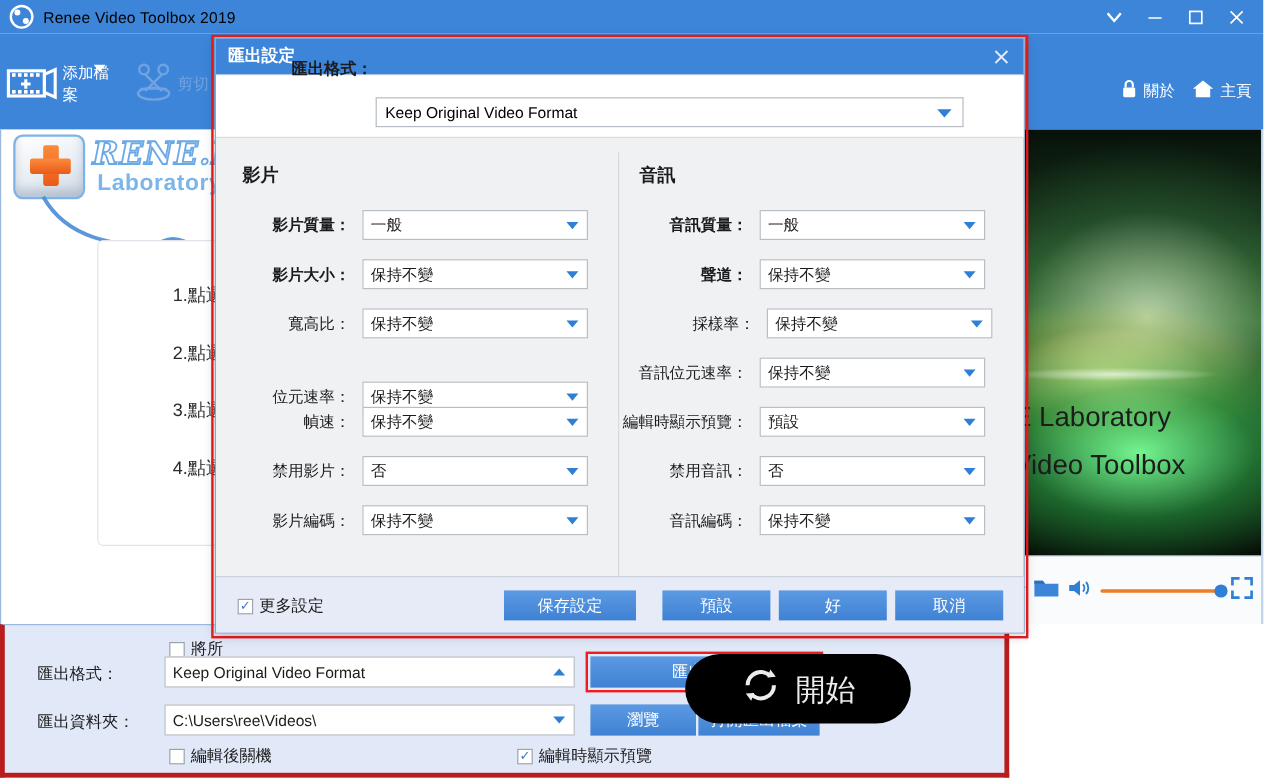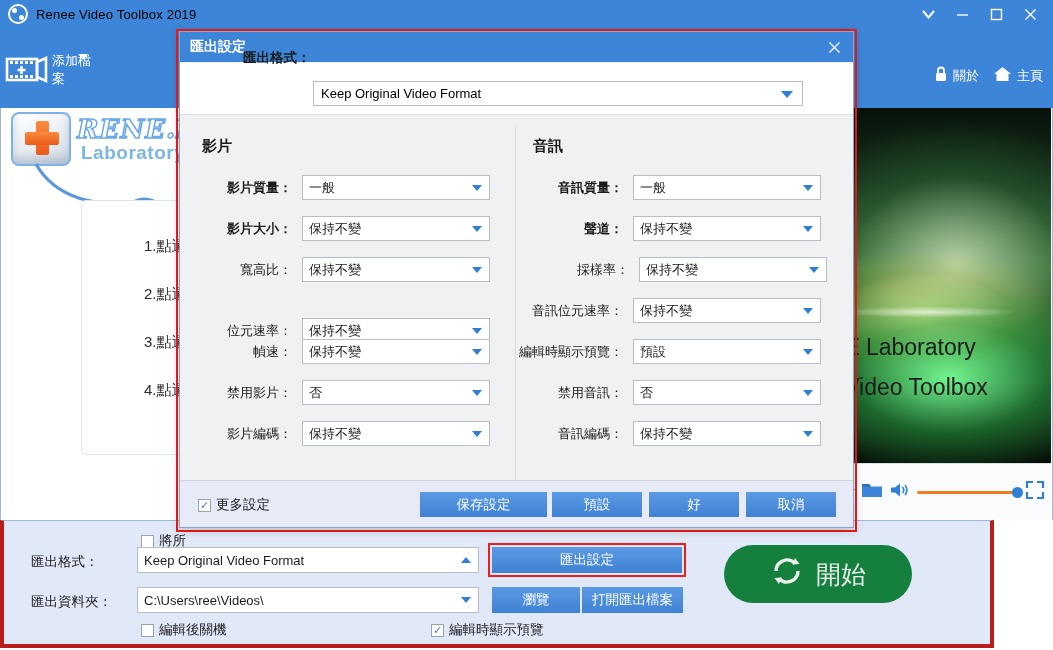--- a/index.html
+++ b/index.html
@@ -160,21 +160,21 @@
     cursor: pointer;
   }
   .vol-knob {
     position: absolute; right: -4px; top: -4px; width: 11px; height: 11px;
     border-radius: 50%; background: #2f7fd4;
   }
 
   
   .bottom {
     position: absolute; left: 0; top: 520px;
-    width: 994px; height: 128px;
+    width: 841px; height: 128px;
     background: #e1e8f7;
     border: 4px solid #b91c1c; border-top: 1px solid #9bb9dd;
   }
   .lbl { position: absolute; font-size: 13.5px; color: #1c1c1c; }
   .combo {
     position: absolute; height: 26px;
     background: #ffffff; border: 1px solid #b6bcc4;
     display: flex; align-items: center; padding: 0 22px 0 6px;
     font-size: 13px; color: #1c1c1c; cursor: pointer;
   }
@@ -196,21 +196,21 @@
   }
   .cbrow { position: absolute; display: flex; align-items: center; gap: 5px; font-size: 13.5px; color: #1c1c1c; cursor: pointer; }
   .cbox {
     width: 13px; height: 13px; background: #ffffff; border: 1px solid #9aa2ab;
     display: flex; align-items: center; justify-content: center;
     font-size: 11px; color: #3d7fcf; line-height: 1;
   }
   .startbtn {
     position: absolute; right: 78px; top: 24px;
     width: 188px; height: 58px; border-radius: 29px;
-    background: #15803d; color: #ececec;
+    background: #000000; color: #ececec;
     display: flex; align-items: center; justify-content: center; gap: 12px;
     font-size: 25px; cursor: default;
   }
 
   
   .modal-hl {
     position: absolute; left: 176px; top: 29px;
     width: 681px; height: 503px;
     border: 2px solid #ee1c1c;
   }
@@ -331,20 +331,32 @@
           <rect x="16" y="22" width="3" height="3" fill="#ffffff"></rect>
           <rect x="21" y="22" width="3" height="3" fill="#ffffff"></rect>
           <rect x="26" y="22" width="3" height="3" fill="#ffffff"></rect>
           <path d="M17.5 13 L17.5 21 M13.5 17 L21.5 17" stroke="#ffffff" stroke-width="2.6"></path>
         </svg>
       </div>
       <div class="tb-label">添加檔案</div>
       <div class="tb-caret"></div>
     </div>
 
+    <div class="tb-item disabled" style="left:108px;">
+      <div class="tb-icon">
+        <svg width="40" height="34" viewBox="0 0 40 34">
+          <circle cx="12" cy="6" r="4" fill="none" stroke="#71a3e3" stroke-width="2"></circle>
+          <circle cx="28" cy="6" r="4" fill="none" stroke="#71a3e3" stroke-width="2"></circle>
+          <path d="M13 10 L27 24 M27 10 L13 24" stroke="#71a3e3" stroke-width="2" fill="none"></path>
+          <ellipse cx="20" cy="26" rx="13" ry="5" fill="none" stroke="#71a3e3" stroke-width="2"></ellipse>
+          <path d="M9 22 L31 22" stroke="#71a3e3" stroke-width="1.6"></path>
+        </svg>
+      </div>
+      <div class="tb-label">剪切</div>
+    </div>
 
     <div class="topright">
       <div class="tr-item">
         <span>
           <svg width="14" height="16" viewBox="0 0 14 16">
             <path d="M4 7 L4 4.5 A3 3 0 0 1 10 4.5 L10 7" fill="none" stroke="#ffffff" stroke-width="1.8"></path>
             <rect x="2" y="7" width="10" height="8" rx="1.2" fill="#ffffff"></rect>
           </svg>
         </span>
         <span>關於</span>
@@ -588,21 +600,21 @@
         <span>保持不變</span>
         <span class="tri"></span>
       </div>
     </div>
 
     <div class="modal-footer">
       <div class="mf-check">
         <span class="cbox">✓</span>
         <span>更多設定</span>
       </div>
-      <div class="mf-btn" style="left:240px; width:127px;">
+      <div class="mf-btn" style="left:240px; width:110px;">
         <span>保存設定</span>
       </div>
       <div class="mf-btn" style="left:372px; width:90px;">
         <span>預設</span>
       </div>
       <div class="mf-btn" style="left:469px; width:90px;">
         <span>好</span>
       </div>
       <div class="mf-btn" style="left:566px; width:90px;">
         <span>取消</span>

